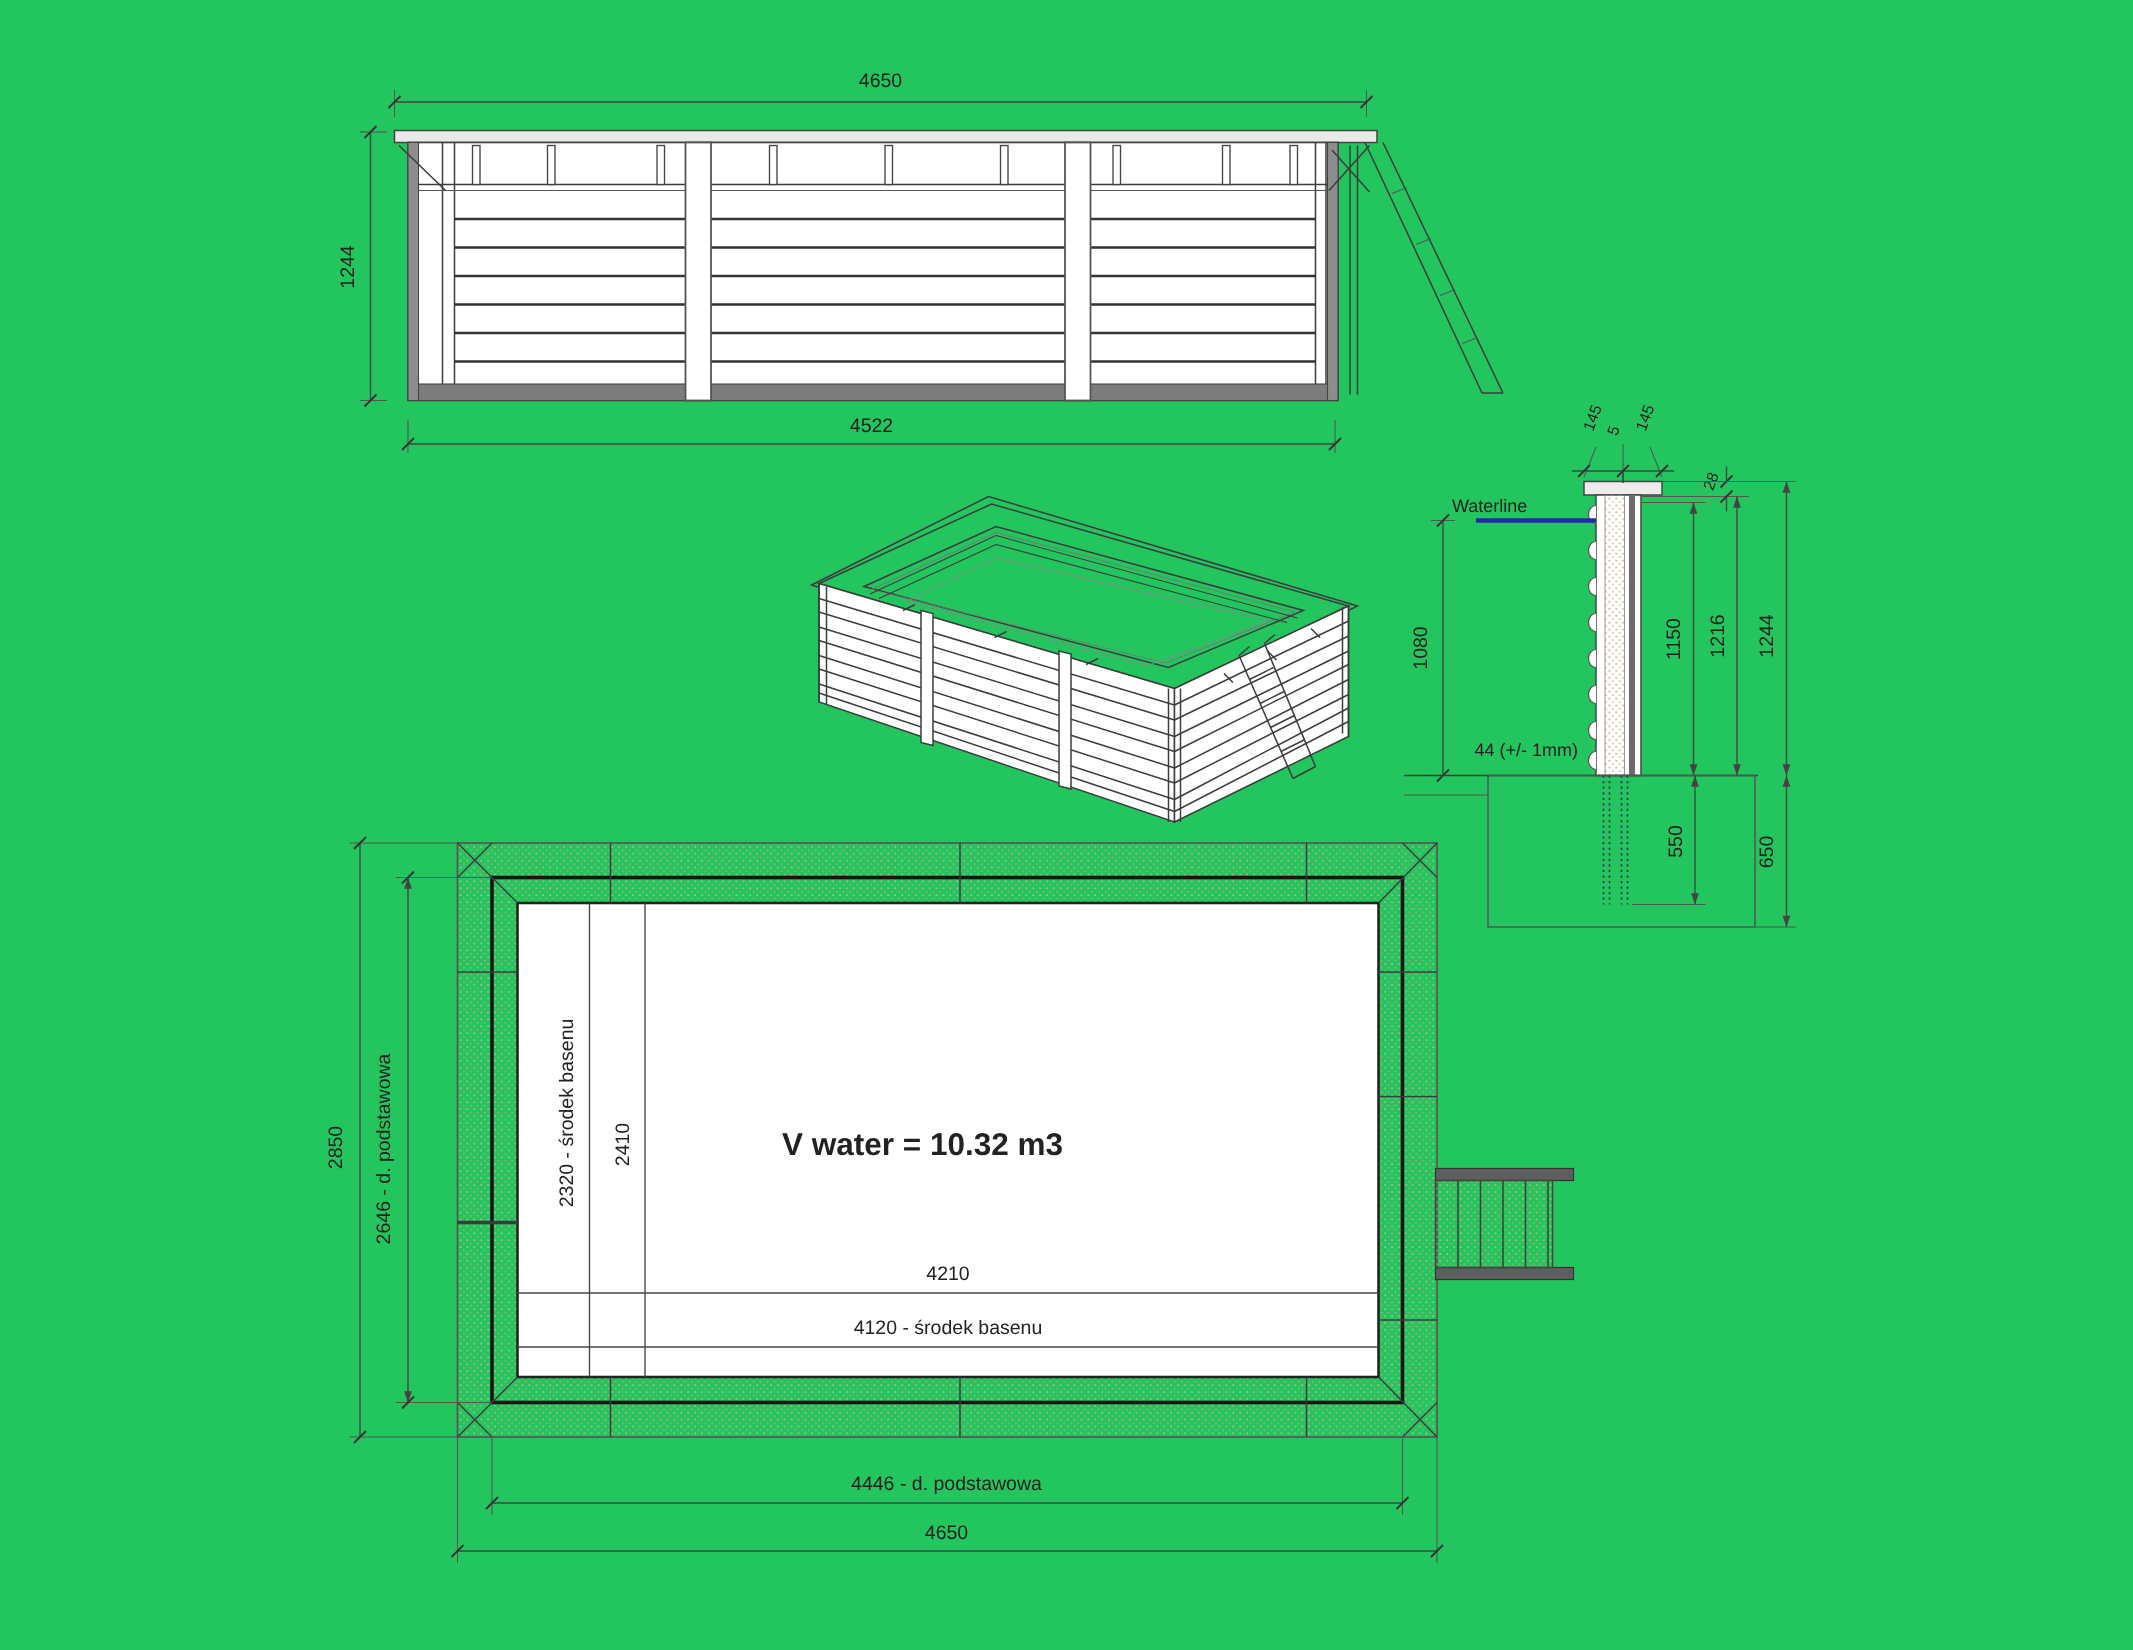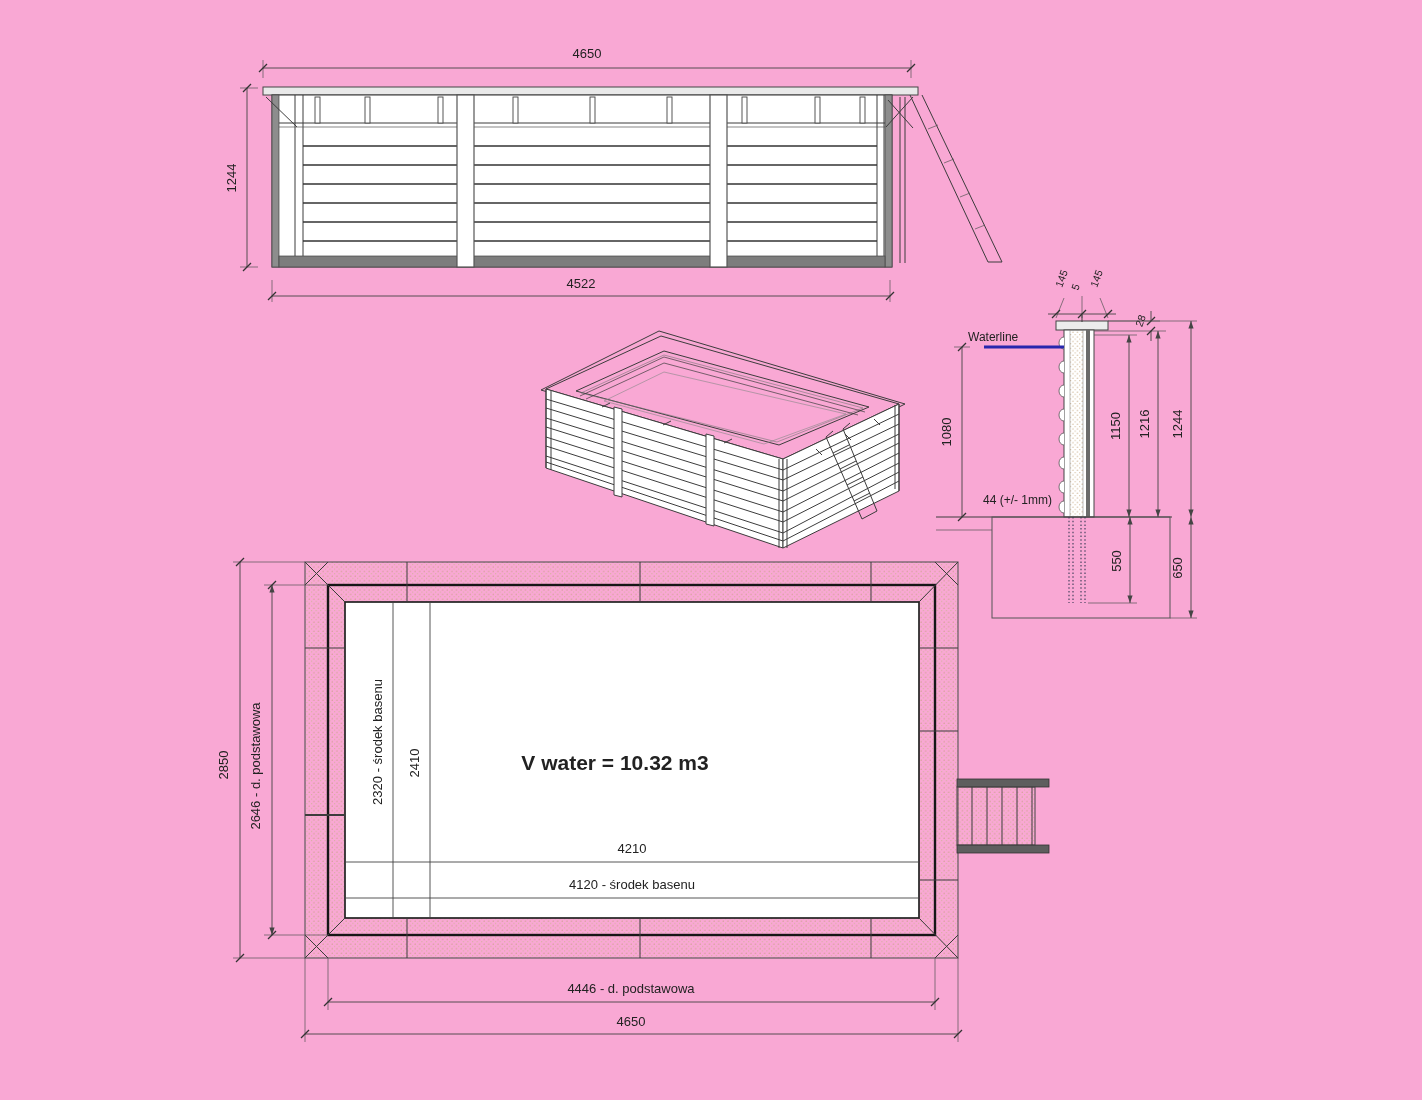--- a/index.html
+++ b/index.html
@@ -1,16 +1,16 @@
 <!DOCTYPE html>
 <html><head>
 <meta charset="utf-8">
 <style>
   html,body{margin:0;padding:0;background:#fff;}
-  #canvas{position:relative;width:1422px;height:1100px;background:#f9a8d4;overflow:hidden;
+  #canvas{position:relative;width:1422px;height:1100px;background:#22c55e;overflow:hidden;
           font-family:"Liberation Sans","DejaVu Sans",sans-serif;}
   svg{position:absolute;left:0;top:0;}
   text{fill:#222;font-family:"Liberation Sans","DejaVu Sans",sans-serif;}
   .dim{font-size:13px;}
   .dimS{font-size:10.5px;}
   .dimM{font-size:12px;}
   .vol{font-size:21px;font-weight:700;}
   .ln{stroke:#3c3c3c;stroke-width:1;fill:none;}
   .lnT{stroke:#555;stroke-width:0.7;fill:none;}
   .lnB{stroke:#161616;stroke-width:2.4;fill:none;}

